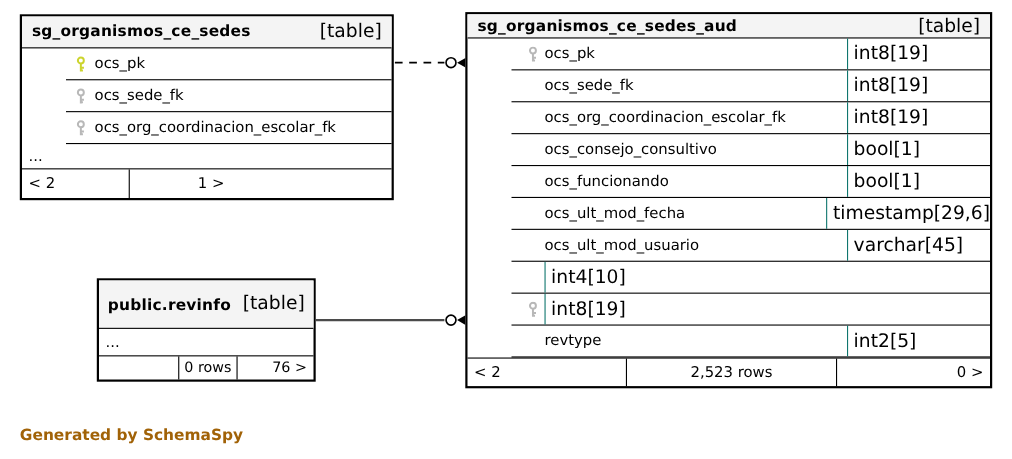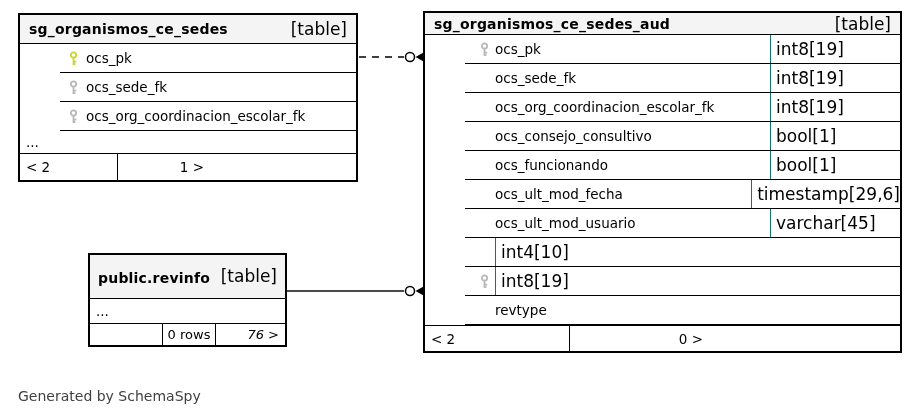--- a/index.html
+++ b/index.html
@@ -46,23 +46,23 @@
   #t2 .thead { height:22px; }
   #t2 .row { height:29px; padding-left:8px; }
   #t2 .tfoot { height:26px; }
   #t2 .f-left { flex:0 0 144px; } #t2 .f-center { flex:1 1 auto; } #t2 .f-right { flex:0 0 140px; }
 
   
   #t3 { left:88px; top:253px; width:199px; }
   #t3 .thead { height:44px; padding:12px 8px;align-items:flex-end; }
   #t3 .dotsrow { height:25px; }
   #t3 .tfoot { height:21px; font-size:13px; }
-  #t3 .f-left { flex:0 0 45px; } #t3 .f-center { flex:1 1 auto;margin-left:27px; } #t3 .f-right { flex:0 0 70px;font-style:italic; }
-
-  #credit { position:absolute; left:18px; top:388px; font-size:14px; color:#404040; }
+  #t3 .f-left { flex:0 0 45px; } #t3 .f-center { flex:1 1 auto;margin-left:27px; } #t3 .f-right { flex:0 0 70px; }
+
+  #credit { position:absolute; left:18px; top:388px; font-size:14px; color:#a16207;font-weight:bold; }
 </style>
 </head>
 <body>
 
 <div id="stage">
 
   <svg id="wires" viewBox="0 0 920 417">
 
     <g>
       <line x1="359" y1="57" x2="404" y2="57" stroke="#000000" stroke-width="1.6" stroke-dasharray="7,6"></line>
@@ -170,23 +170,25 @@
         <svg width="11" height="15" viewBox="0 0 11 15">
             <circle cx="5.5" cy="4" r="2.7" fill="none" stroke="#b8b8b8" stroke-width="1.8"></circle>
             <path d="M5.5 6.7 V14 M5.5 10.6 H8.3 M5.5 13 H7.4" stroke="#b8b8b8" stroke-width="1.8" fill="none"></path>
           </svg>
       </span>
       <span class="ctype">int8[19]</span>
     </div>
     <div class="row">
       <span class="keyslot"></span>
       <span class="cname">revtype</span>
+      <span class="ctype">int2[5]</span>
     </div>
     <div class="tfoot" style="border-top:1px solid #000;">
       <span class="fcell f-left">&lt; 2</span>
+      <span class="fcell f-center sep">2,523 rows</span>
       <span class="fcell f-right sep">0 &gt;</span>
     </div>
   </div>
 
   <div id="t3" class="dbtable">
     <div class="thead">
       <span class="ttitle">public.revinfo</span>
       <span class="ttag">[table]</span>
     </div>
     <div class="dotsrow">...</div>

